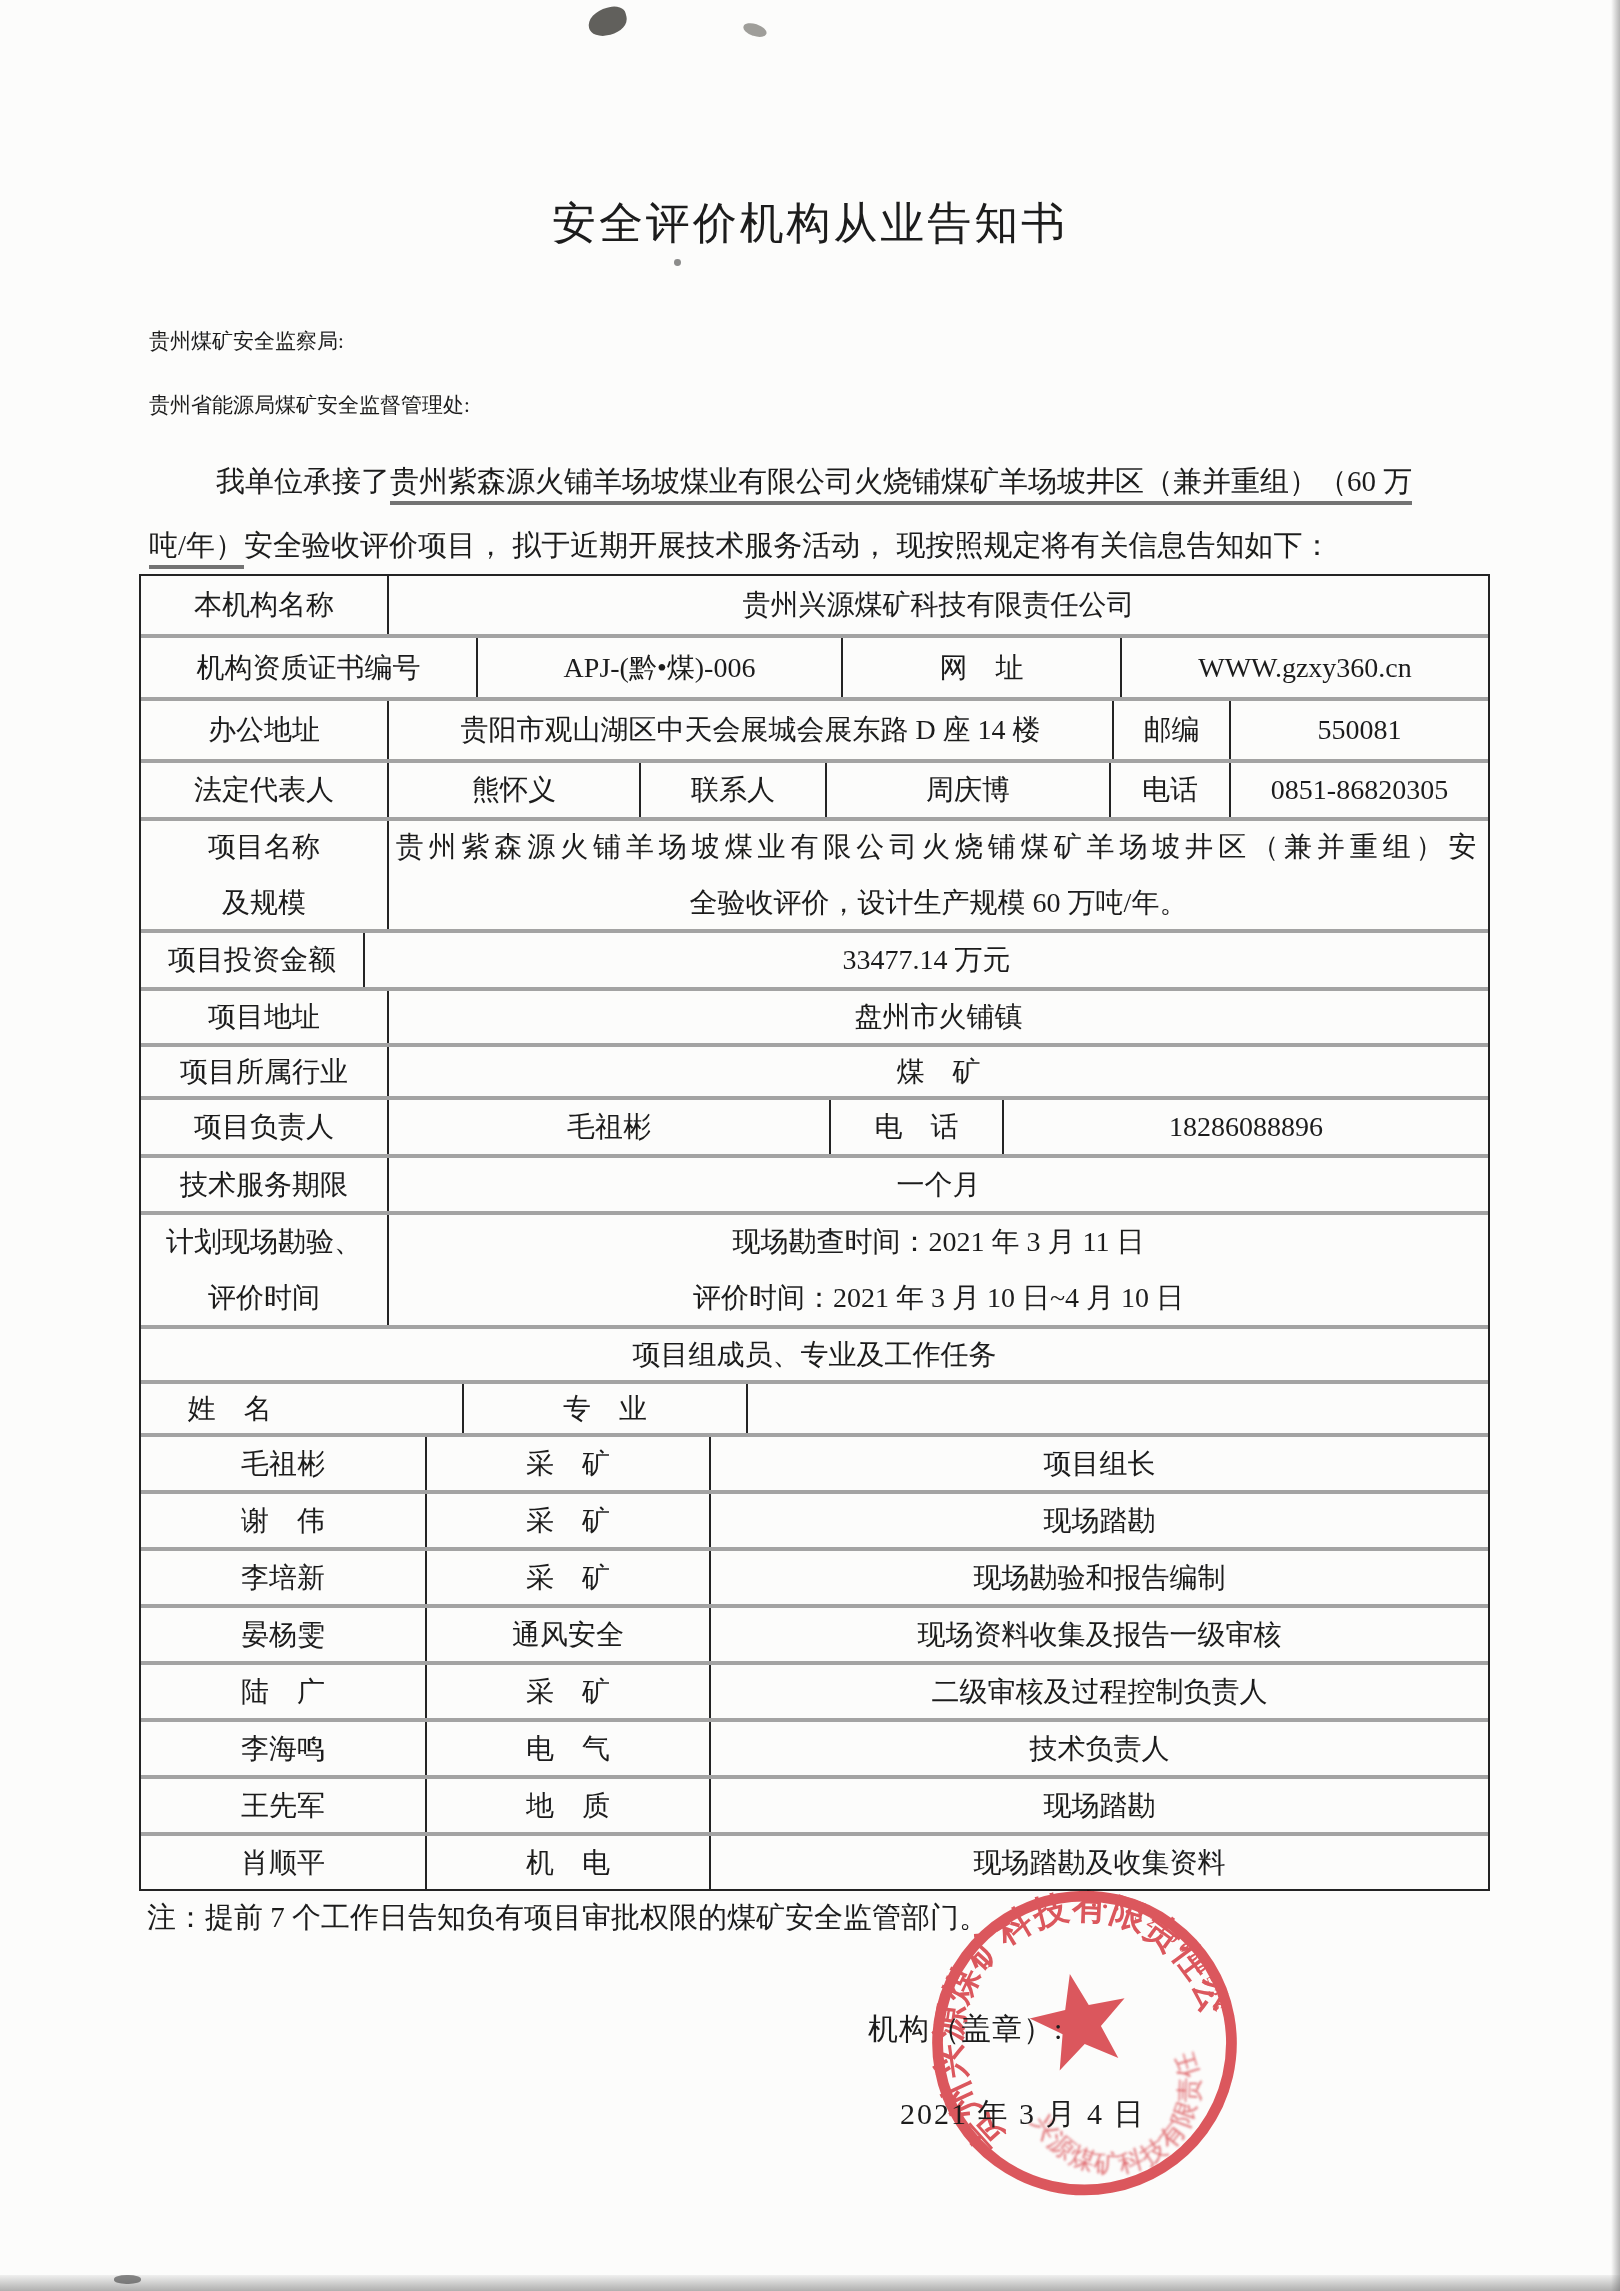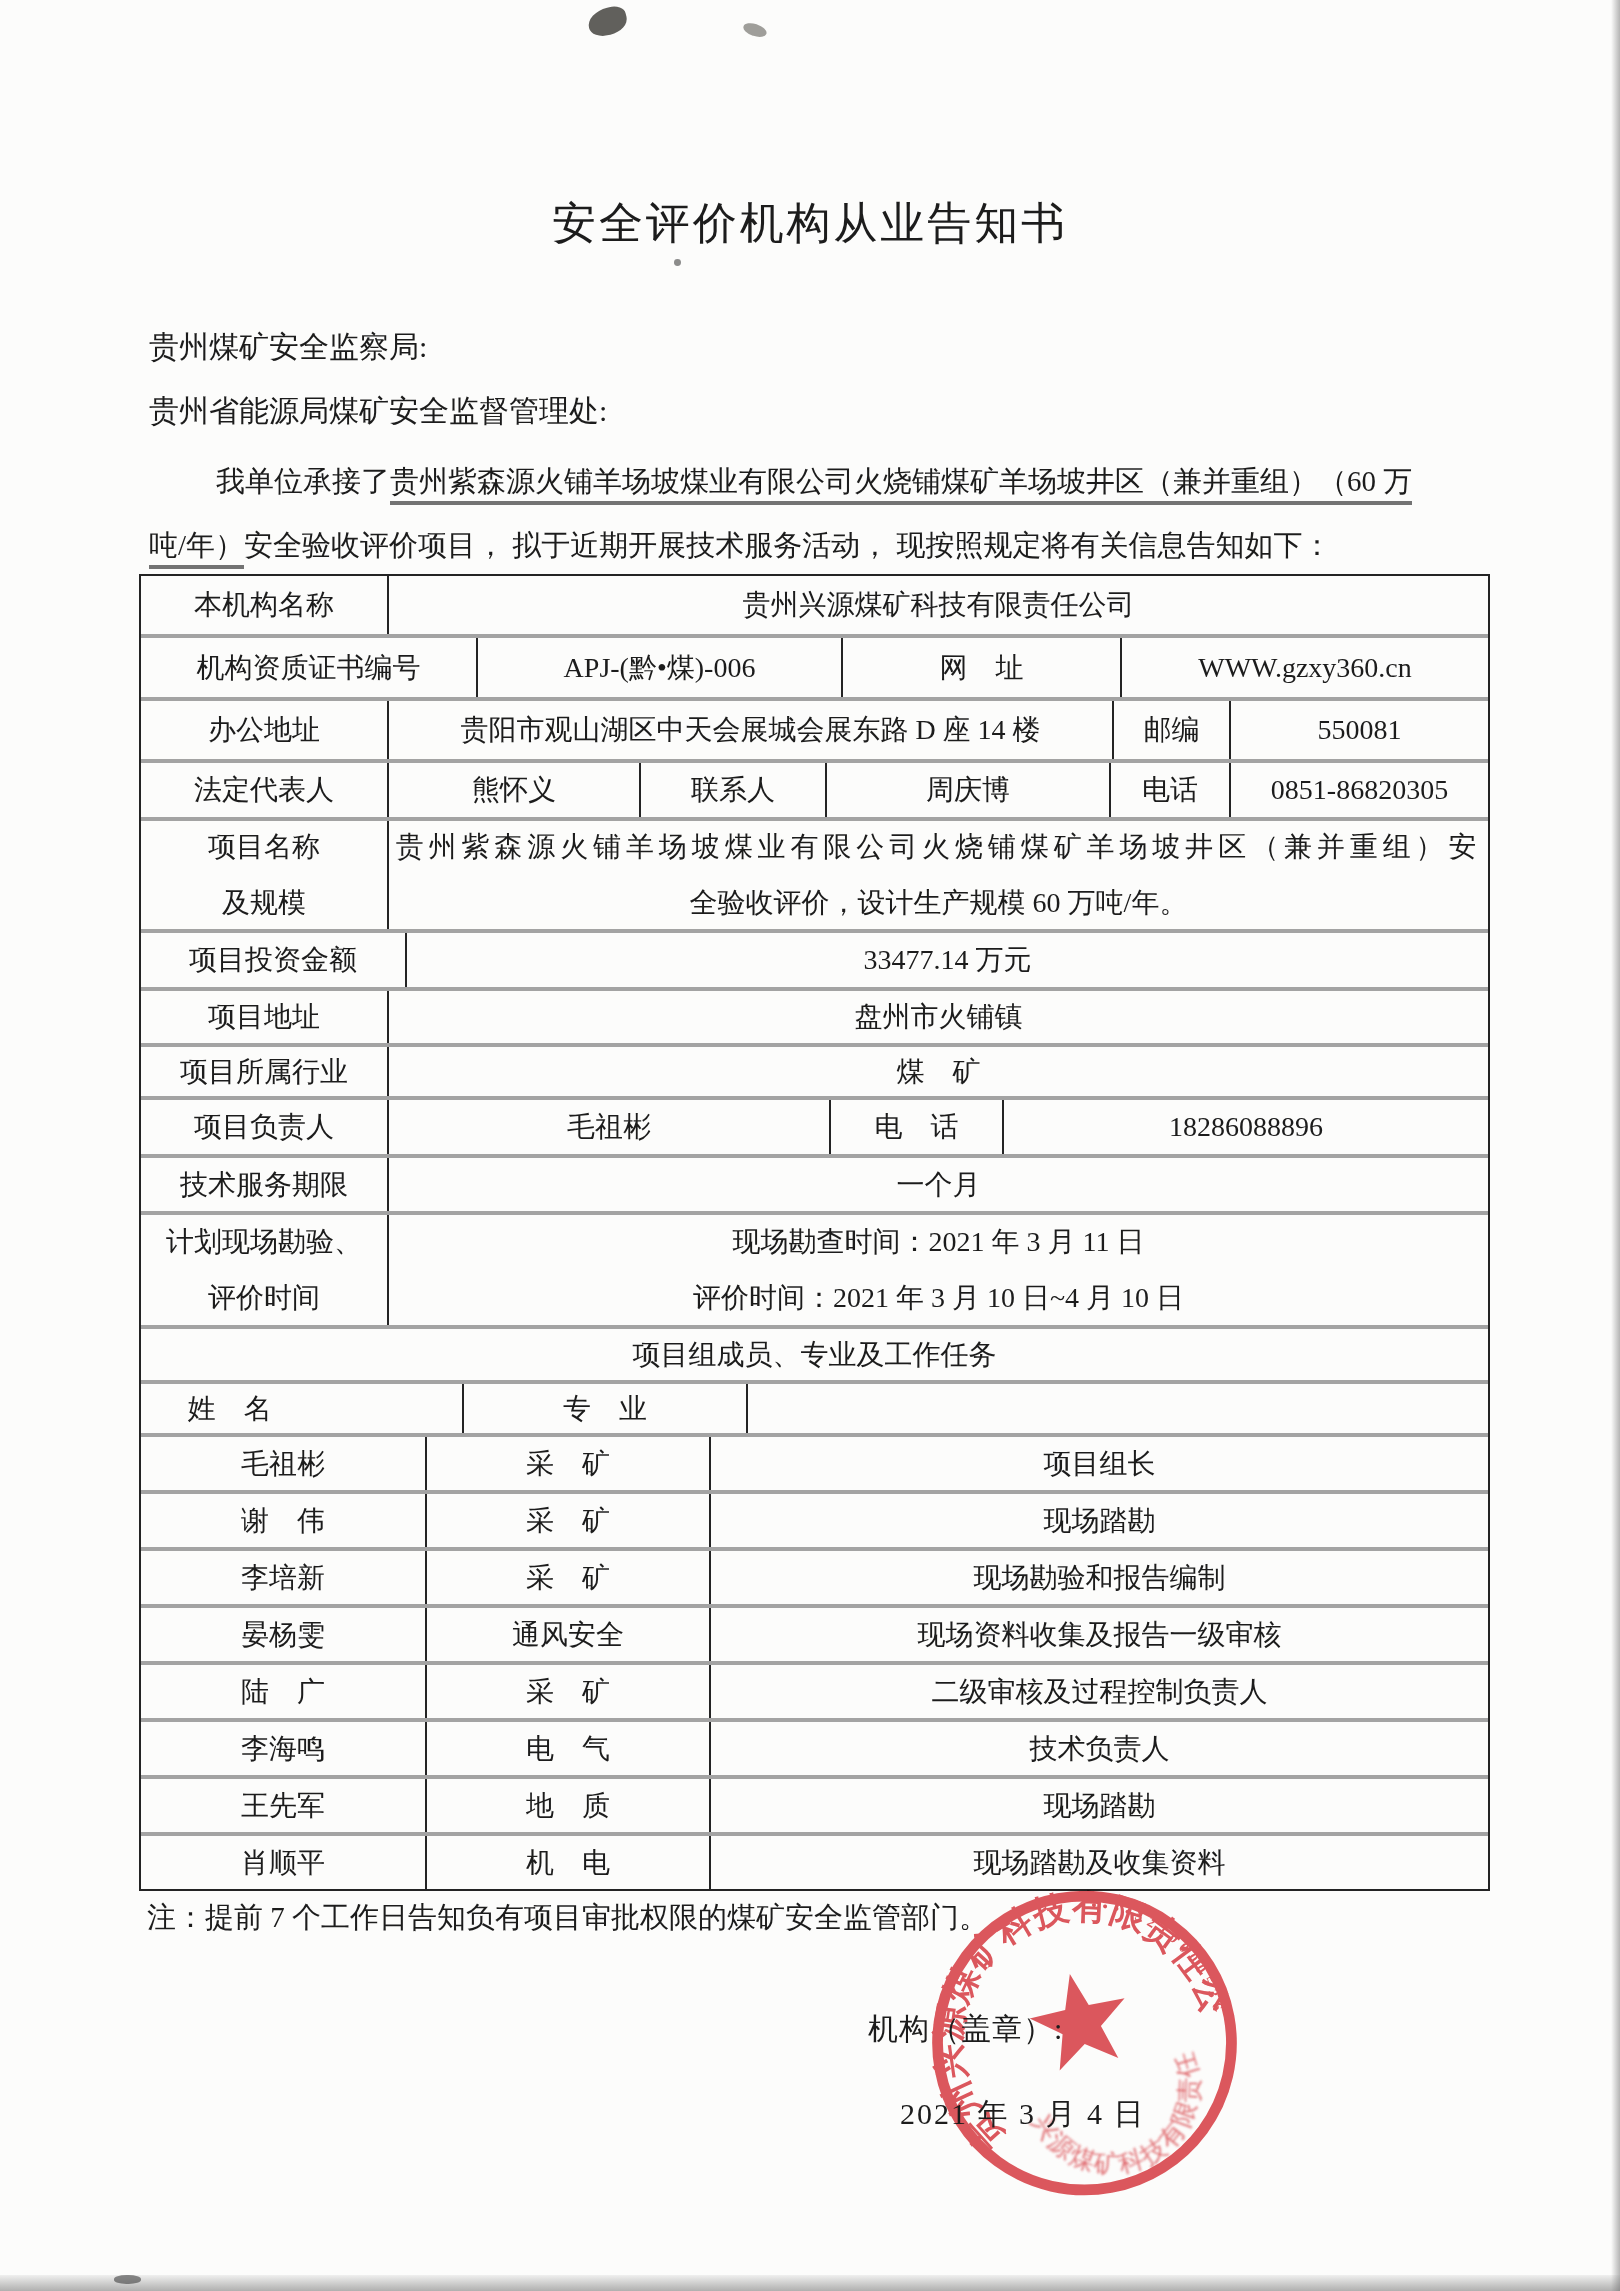--- a/index.html
+++ b/index.html
@@ -2,21 +2,21 @@
 <html><head>
 <meta charset="utf-8">
 <style>
   html,body{margin:0;padding:0;background:#ffffff;}
   .page{
     position:relative;width:1620px;height:2292px;background:#fcfcfb;overflow:hidden;
     font-family:"Liberation Serif","DejaVu Serif",serif;color:#1c1c1c;
   }
   .abs{position:absolute;}
   .title{top:194px;left:0;width:1620px;text-align:center;font-size:44px;font-weight:400;letter-spacing:2.9px;}
-  .addr{left:149px;font-size:30px;white-space:nowrap;}
+  .addr{left:149px;font-size:21px;white-space:nowrap;}
   .a1{top:327px;} .a2{top:391px;}
   .para{left:149px;width:1351px;font-size:29px;white-space:nowrap;}
   .l1{top:462px;padding-left:67px;}
   .l2{top:526px;}
   .u{border-bottom:4px solid #737373;padding-bottom:3.9px;}
   .tbl{left:139px;top:574px;width:1351px;border:2px solid #242424;box-sizing:border-box;font-size:28px;background:transparent;}
   .tr{display:flex;border-top:4px solid #a3a3a3;box-sizing:border-box;}
   .tr:first-child{border-top:none;}
   .td{border-left:2px solid #242424;display:flex;align-items:center;justify-content:center;
       text-align:center;box-sizing:border-box;flex-direction:column;line-height:1.35;}
@@ -88,21 +88,21 @@
         <div>项目名称</div>
         <div>及规模</div>
       </div>
       <div class="td grow gap18">
         <div class="sp5">贵州紫森源火铺羊场坡煤业有限公司火烧铺煤矿羊场坡井区（兼并重组）安</div>
         <div>全验收评价，设计生产规模 60 万吨/年。</div>
       </div>
     </div>
 
     <div class="tr" style="height:58px">
-      <div class="td" style="width:264px">项目投资金额</div>
+      <div class="td" style="width:222px">项目投资金额</div>
       <div class="td grow">33477.14 万元</div>
     </div>
 
     <div class="tr" style="height:56px">
       <div class="td" style="width:246px">项目地址</div>
       <div class="td grow">盘州市火铺镇</div>
     </div>
 
     <div class="tr" style="height:53px">
       <div class="td" style="width:246px">项目所属行业</div>

